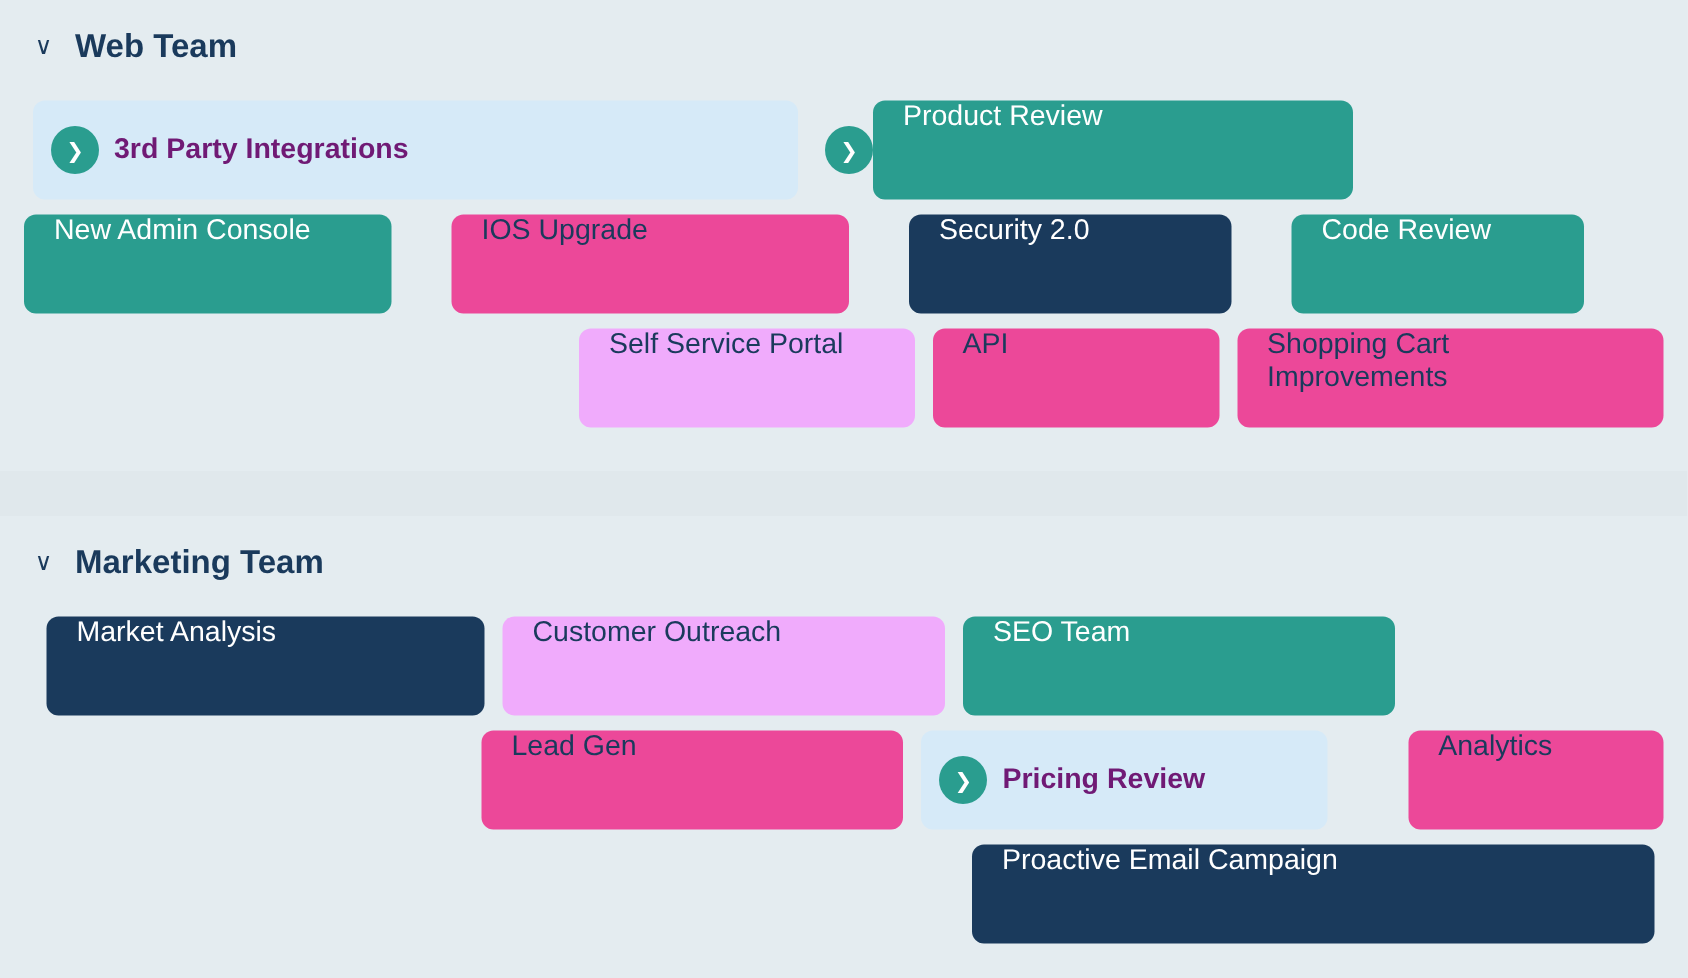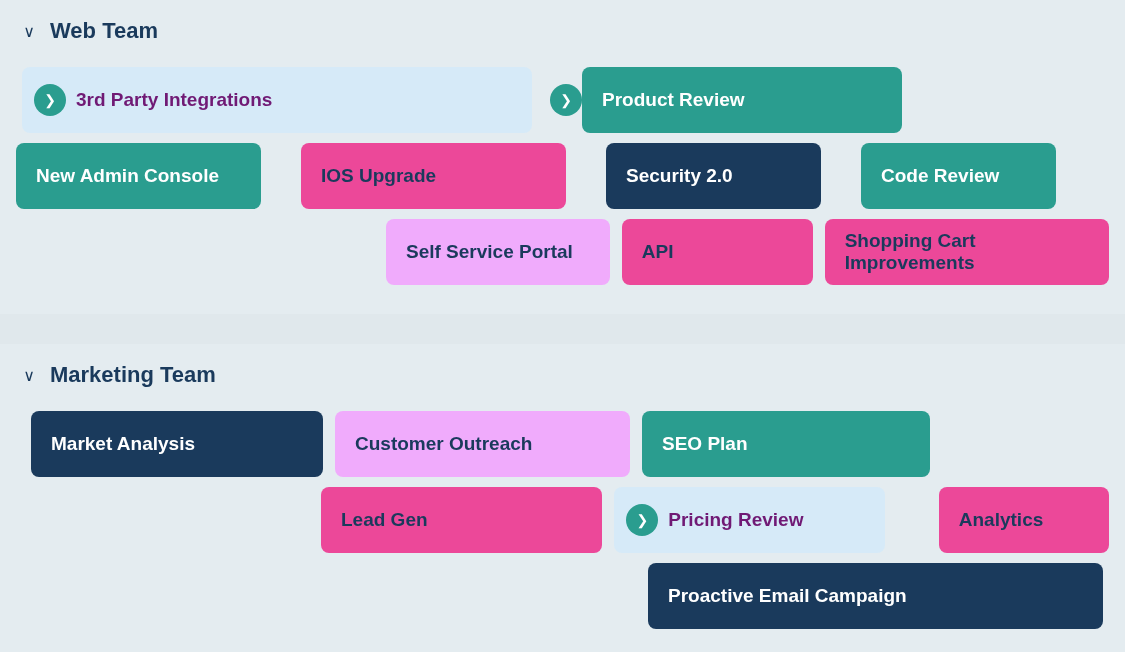--- a/index.html
+++ b/index.html
@@ -43,23 +43,23 @@
       display: flex;
       align-items: stretch;
       margin-bottom: 0;
     }
 
     
     .card {
       border-radius: 8px;
       padding: 0 20px;
       display: flex;
-      align-items: center;
+      align-items: flex-start;
       font-size: 19px;
-      font-weight: 700;
+      font-weight: 400;
       cursor: pointer;
       min-height: 66px;
       margin: 5px 6px;
     }
 
     
     .card-teal {
       background: #2a9d8f;
       color: #fff;
     }
@@ -182,21 +182,21 @@
   </div>
 
   <div class="card-row" style="padding: 0 10px; margin-left: 15px;">
     <div class="card card-navy" style="width:292px;">
       <span>Market Analysis</span>
     </div>
     <div class="card card-light-blue" style="width:295px; color:#1a3a5c;">
       <span>Customer Outreach</span>
     </div>
     <div class="card card-teal" style="width:288px;">
-      <span>SEO Plan</span>
+      <span>SEO Team</span>
     </div>
   </div>
 
   <div class="card-row" style="padding: 0 10px; align-items:center;">
     <div style="width: 305px; flex-shrink:0;"></div>
     <div class="card card-yellow" style="width:292px;">
       <span>Lead Gen</span>
     </div>
 
     <div class="strip-row" style="width:282px; height:66px; margin: 5px 6px;">

